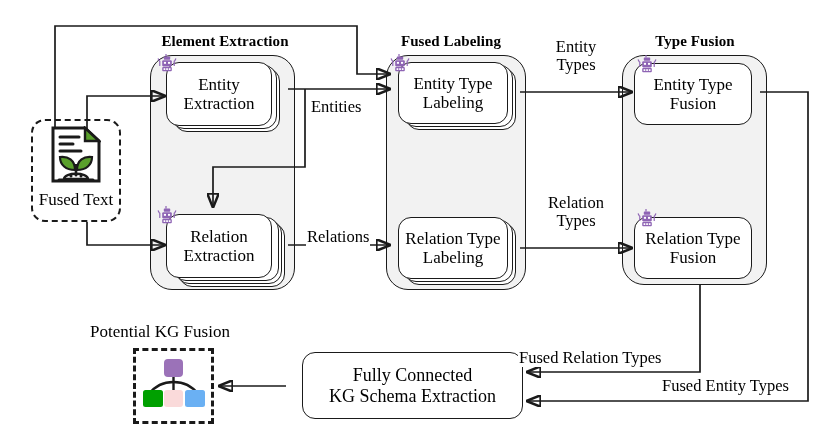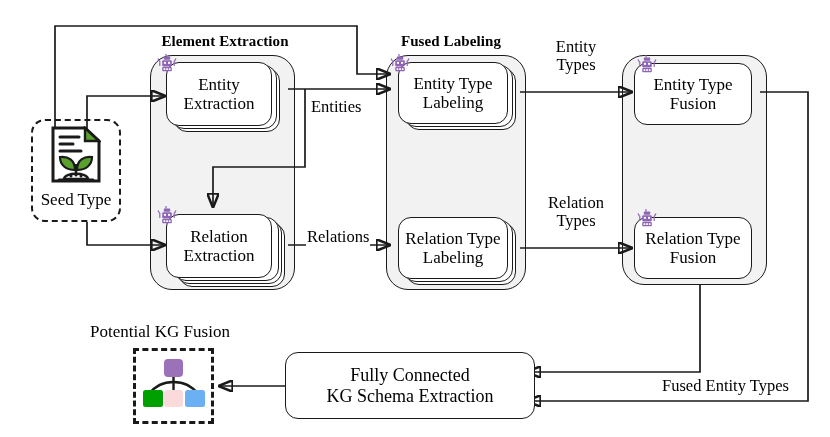--- a/index.html
+++ b/index.html
@@ -172,20 +172,21 @@
 
   <div class="sheet" style="left:406px;top:223px;width:110px;height:62px;"></div>
   <div class="sheet" style="left:403px;top:220px;width:110px;height:62px;"></div>
   <div class="card" style="left:398px;top:217px;width:110px;height:62px;">
     <span>
       <span>Relation Type</span><br>
       <span>Labeling</span>
     </span>
   </div>
 
+  <div class="group-title" style="left:625px;top:33px;width:140px;">Type Fusion</div>
   <div class="group" style="left:622px;top:55px;width:145px;height:230px;"></div>
 
   <div class="card" style="left:634px;top:63px;width:118px;height:62px;">
     <span>
       <span>Entity Type</span><br>
       <span>Fusion</span>
     </span>
   </div>
   <span class="robot" style="left:637px;top:55px;">
     <svg viewBox="0 0 20 21" width="20" height="21">
@@ -253,52 +254,53 @@
       <line x1="25" y1="38" x2="25" y2="47" stroke="#1a1a1a" stroke-width="2.6"></line>
       <path d="M13,53 C13,46 37,46 37,53 Z" fill="#ffffff" stroke="#1a1a1a" stroke-width="2.4"></path>
       <g fill="#1a1a1a">
         <circle cx="20" cy="50" r="1.5"></circle>
           <circle cx="25" cy="49" r="1.5"></circle>
           <circle cx="30" cy="50" r="1.5"></circle>
       </g>
       <line x1="8" y1="54" x2="42" y2="54" stroke="#1a1a1a" stroke-width="3" stroke-linecap="round"></line>
     </svg>
   </span>
-  <div class="cap" style="left:31px;top:190px;width:90px;">Seed Type</div>
+  <div class="cap" style="left:31px;top:190px;width:90px;">Fused Text</div>
 
   <div class="cap" style="left:65px;top:322px;width:190px;">Potential KG Fusion</div>
   <div class="dashed-sq" style="left:133px;top:348px;width:81px;height:76px;"></div>
   <span style="position:absolute;left:137px;top:352px;z-index:5;">
     <svg width="73" height="68" viewBox="0 0 73 68">
       <path d="M12,42 C24,26 49,26 61,42" fill="none" stroke="#1a1a1a" stroke-width="2.4"></path>
       <line x1="36.5" y1="24" x2="36.5" y2="40" stroke="#1a1a1a" stroke-width="2.4"></line>
       <rect x="27" y="7" width="19" height="18" rx="4" fill="#9b72b8"></rect>
       <rect x="6" y="38" width="20" height="17" rx="2.5" fill="#00a000"></rect>
       <rect x="27" y="38" width="19" height="17" rx="3" fill="#fadada"></rect>
       <rect x="48" y="38" width="20" height="17" rx="2.5" fill="#6ab0f3"></rect>
     </svg>
   </span>
 
-  <div class="card" style="left:285px;top:352px;width:250px;height:67px;font-size:18px;">
+  <div class="card" style="left:302px;top:352px;width:221px;height:67px;font-size:18px;">
     <span>
       <span>Fully Connected</span><br>
       <span>KG Schema Extraction</span>
     </span>
   </div>
 
   <div class="elabel" style="left:310px;top:98px;">Entities</div>
 
   <div class="elabel" style="left:306px;top:228px;">Relations</div>
 
   <div class="elabel" style="left:535px;top:38px;width:80px;">
     <span>Entity</span><br>
     <span>Types</span>
   </div>
 
   <div class="elabel" style="left:532px;top:194px;width:86px;">
     <span>Relation</span><br>
     <span>Types</span>
   </div>
 
+  <div class="elabel" style="left:518px;top:349px;">Fused Relation Types</div>
 
   <div class="elabel" style="left:620px;top:377px;margin-left:41px;">Fused Entity Types</div>
 
 </div>
 
 </body></html>

